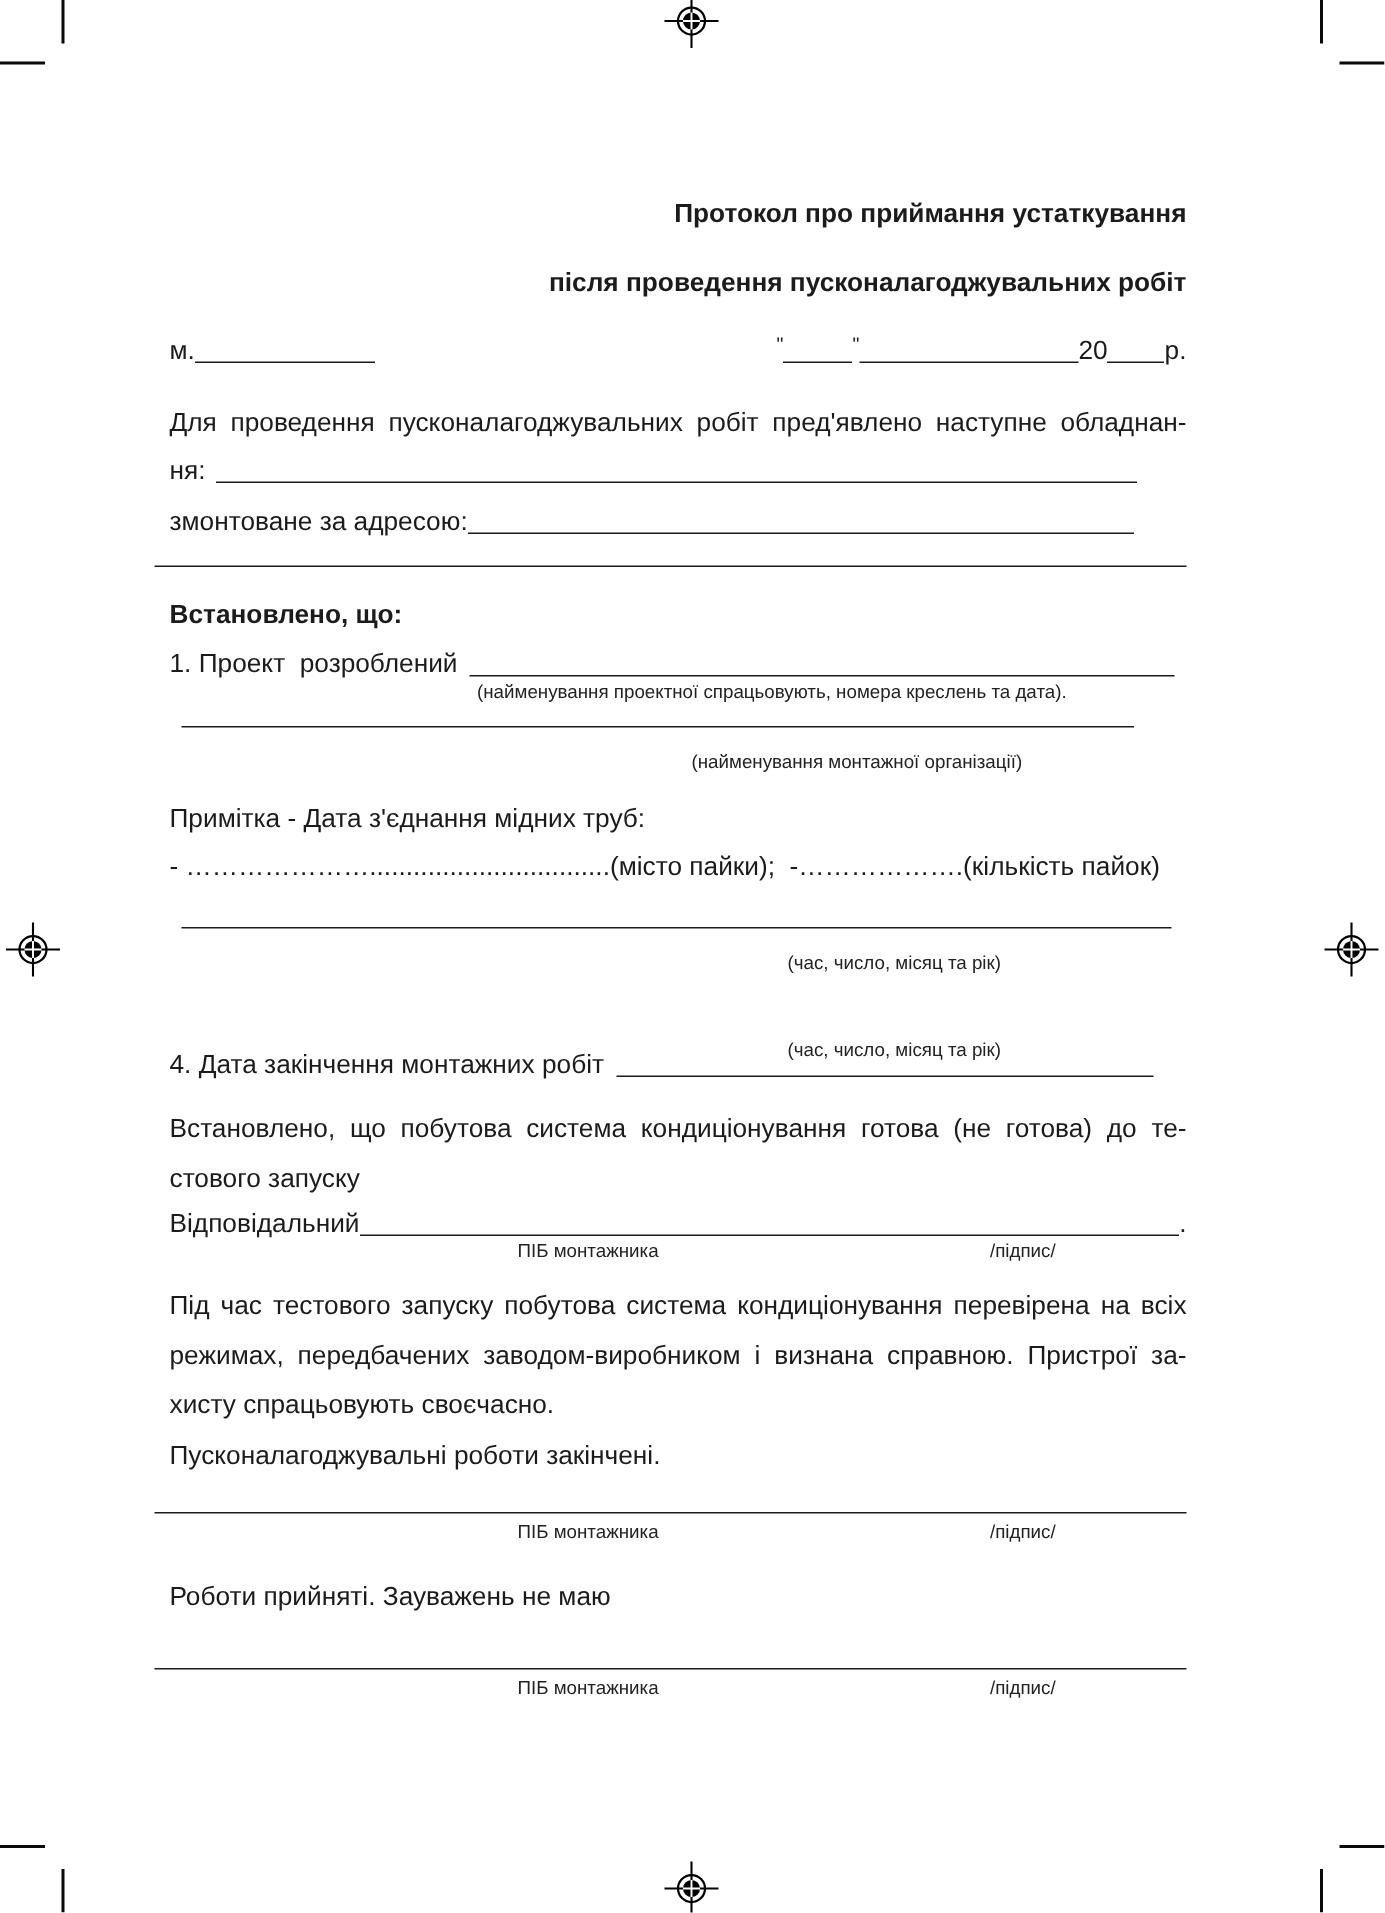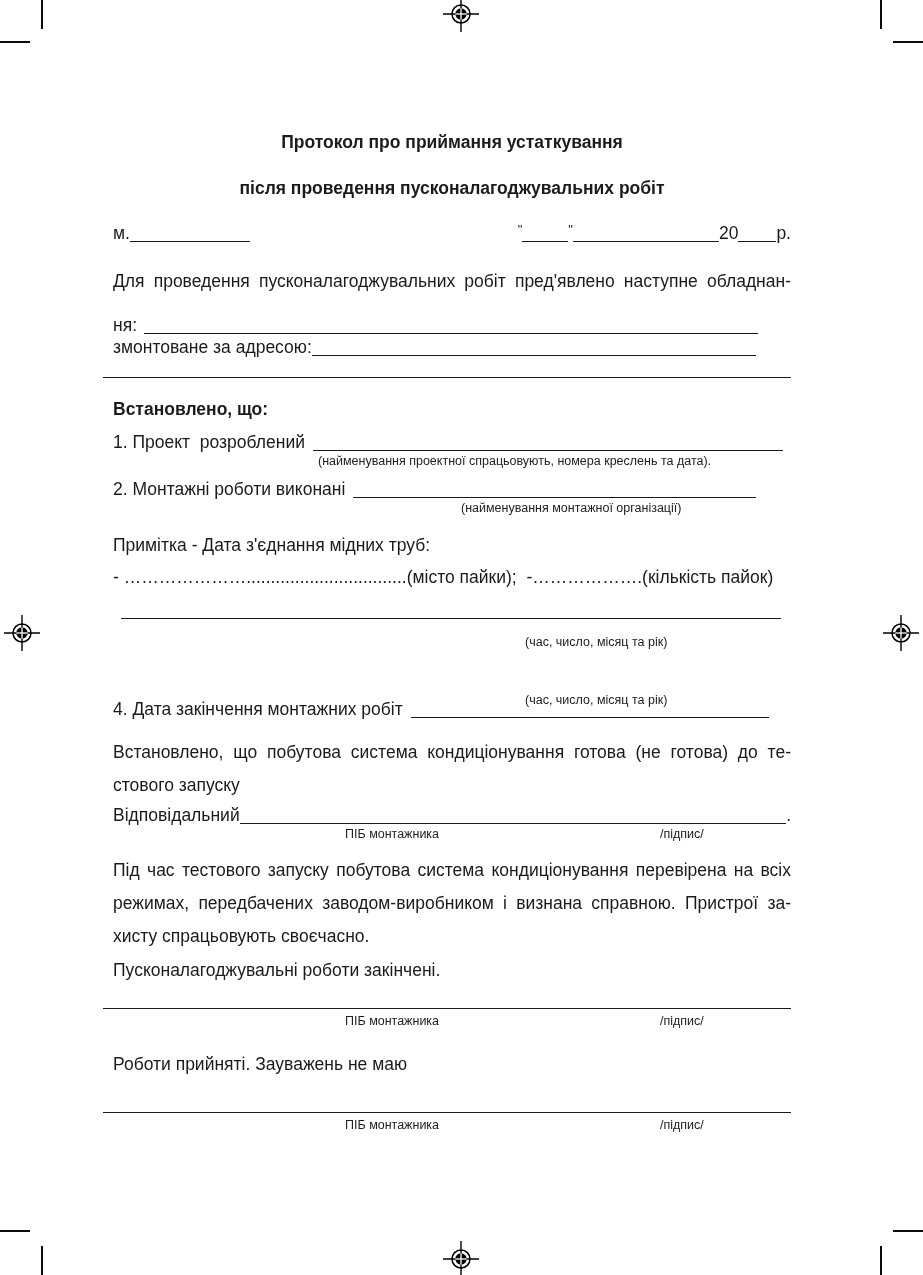--- a/index.html
+++ b/index.html
@@ -11,21 +11,21 @@
   .sheet{position:absolute;inset:0}
   
   .mark{position:absolute;background:#0a0a0a}
   
   .reg{position:absolute;width:40px;height:40px}
   
   .content{position:absolute;left:113px;top:0;width:678px;height:1275px;font-size:17.5px}
   .txt{position:absolute;left:0;width:678px;line-height:22px;white-space:pre}
   .jst{text-align:justify;text-align-last:justify;white-space:normal}
   .bold{font-weight:bold}
-  .center{text-align:center}
+  .center{text-align:right}
   .row{position:absolute;left:0;display:flex;align-items:baseline;white-space:pre;line-height:22px}
   .grp{display:flex;align-items:baseline;white-space:pre}
   .push{margin-left:auto}
   .bl{display:inline-block;height:3px;border-bottom:1.6px solid #1b1b1b;position:relative;top:3px}
   .grow{flex:1 1 auto}
   .q{font-size:13px;position:relative;top:-5px}
   .cap{position:absolute;font-size:12.5px;line-height:16px;white-space:pre;color:#222222}
   .hr{position:absolute;left:-10px;width:688px;border-top:1.6px solid #1b1b1b}
 </style>
 </head>
@@ -83,37 +83,37 @@
     <div class="row" style="top:222px;width:678px">
       <span class="grp">
         <span>м.</span><span class="bl" style="width:120px"></span>
       </span>
       <span class="grp push">
         <span class="q">"</span><span class="bl" style="width:46px"></span><span class="q">"</span><span class="bl" style="width:146px"></span><span>20</span><span class="bl" style="width:38px"></span><span>р.</span>
       </span>
     </div>
 
     <div class="txt jst" style="top:270px">Для проведення пусконалагоджувальних робіт пред'явлено наступне обладнан-</div>
-    <div class="row" style="top:314px;width:645px">
+    <div class="row" style="top:302px;width:645px">
       <span>ня:</span><span style="width:7px"></span><span class="bl grow"></span>
     </div>
     <div class="row" style="top:336px;width:643px">
       <span>змонтоване за адресою:</span><span class="bl grow"></span>
     </div>
     <div class="hr" style="top:377px"></div>
 
     <div class="txt bold" style="top:398px">Встановлено, що:</div>
 
     <div class="row" style="top:431px;width:670px">
       <span>1. Проект  розроблений</span><span style="width:8px"></span><span class="bl grow"></span>
     </div>
     <div class="cap" style="left:205px;top:453px">(найменування проектної спрацьовують, номера креслень та дата).</div>
 
     <div class="row" style="top:478px;width:643px">
-      <span>2. Монтажні роботи виконані</span><span style="width:8px"></span><span class="bl grow"></span>
+      <span style="width:8px"></span><span class="bl grow"></span>
     </div>
     <div class="cap" style="left:348px;top:500px">(найменування монтажної організації)</div>
 
     <div class="txt" style="top:534px">Примітка - Дата з'єднання мідних труб:</div>
     <div class="txt" style="top:566px">- ………………….................................(місто пайки);  -……………….(кількість пайок)</div>
 
     <div class="row" style="top:612px;width:668px">
       <span style="width:8px"></span><span class="bl grow"></span>
     </div>
     <div class="cap" style="left:412px;top:634px">(час, число, місяц та рік)</div>

